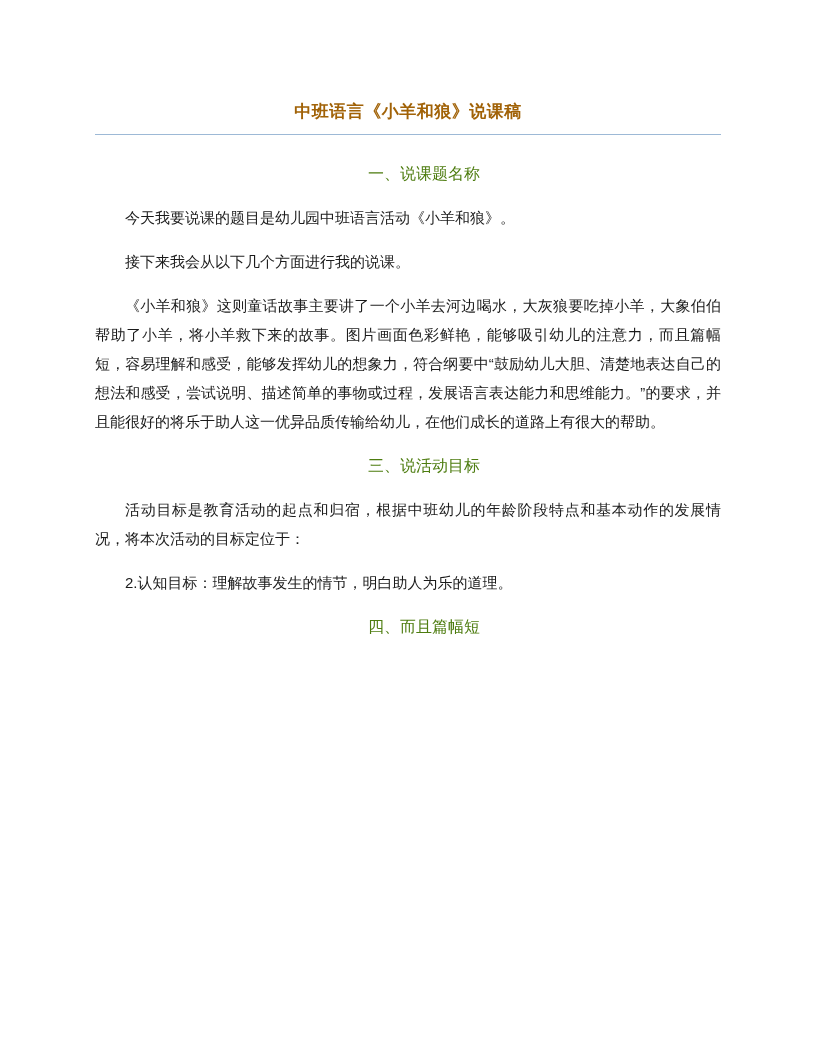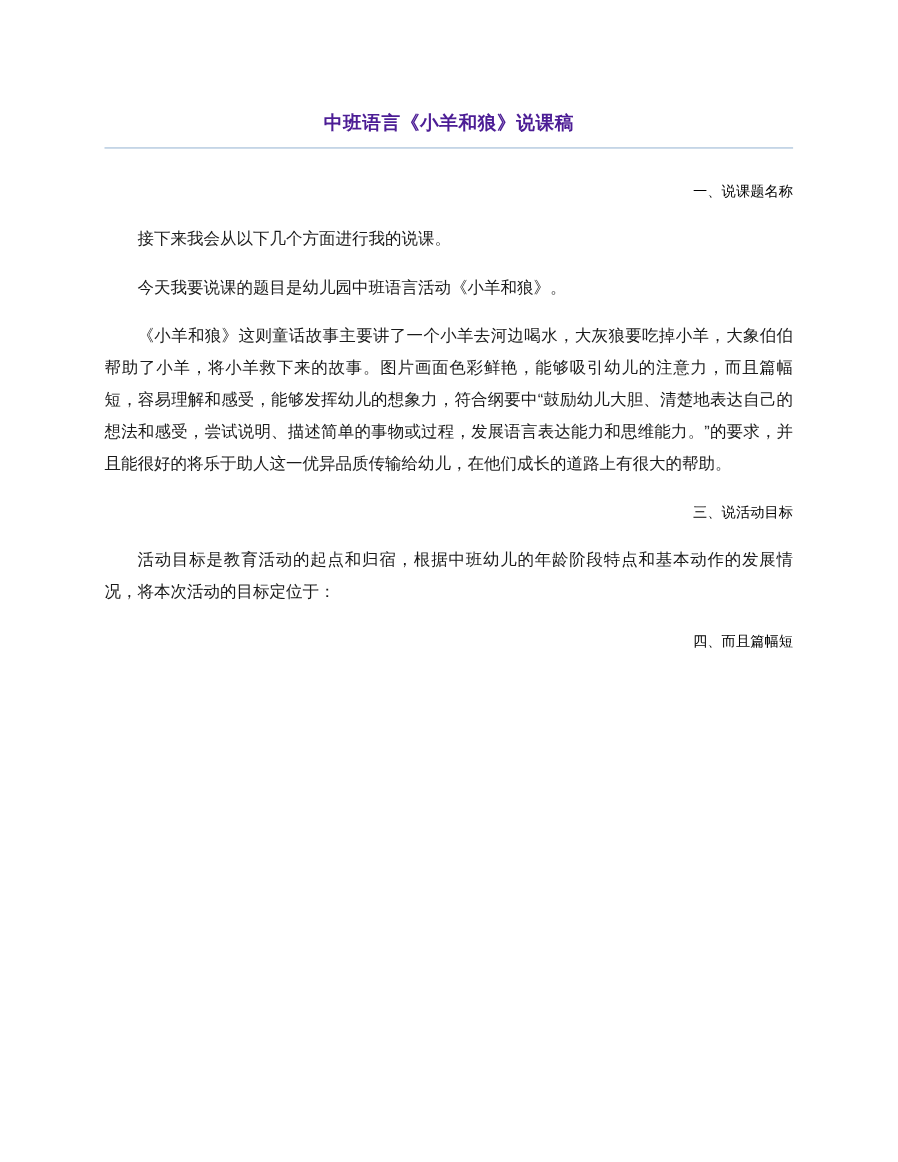--- a/index.html
+++ b/index.html
@@ -14,69 +14,70 @@
     box-sizing: border-box;
     background: #ffffff;
     padding: 100px 95px 40px 95px;
     font-family: "Liberation Sans", sans-serif;
     color: #1a1a1a;
     overflow: hidden;
   }
   .doc-title {
     font-size: 17px;
     font-weight: bold;
-    color: #4c1d95;
+    color: #a16207;
     text-align: center;
     margin: 0 0 10px 0;
     letter-spacing: 0.5px;
     line-height: 24px;
   }
   .title-rule {
     border-bottom: 1px solid #9DB9D6;
     height: 0;
     margin: 0 0 24px 0;
   }
   .para {
     font-size: 15px;
     line-height: 29px;
     margin: 0 0 15px 0;
     text-indent: 2em;
     text-align: justify;
     color: #1a1a1a;
   }
   .heading-para {
-    font-size: 13px;
+    font-size: 16px;
     line-height: 29px;
     margin: 0 0 15px 0;
     text-indent: 2em;
-    text-align: right;
-    color: #000000;
+    text-align: center;
+    color: #4d7c0f;
   }
 </style>
 </head>
 <body>
 
 <div class="page">
 
   <h1 class="doc-title">中班语言《小羊和狼》说课稿</h1>
 
   <div class="title-rule"></div>
 
   <p class="heading-para">一、说课题名称</p>
 
+  <p class="para">今天我要说课的题目是幼儿园中班语言活动《小羊和狼》。</p>
+
   <p class="para">接下来我会从以下几个方面进行我的说课。</p>
-
-  <p class="para">今天我要说课的题目是幼儿园中班语言活动《小羊和狼》。</p>
 
 
   <p class="para">《小羊和狼》这则童话故事主要讲了一个小羊去河边喝水，大灰狼要吃掉小羊，大象伯伯帮助了小羊，将小羊救下来的故事。图片画面色彩鲜艳，能够吸引幼儿的注意力，而且篇幅短，容易理解和感受，能够发挥幼儿的想象力，符合纲要中“鼓励幼儿大胆、清楚地表达自己的想法和感受，尝试说明、描述简单的事物或过程，发展语言表达能力和思维能力。”的要求，并且能很好的将乐于助人这一优异品质传输给幼儿，在他们成长的道路上有很大的帮助。</p>
 
 
   <p class="heading-para">三、说活动目标</p>
 
   <p class="para">活动目标是教育活动的起点和归宿，根据中班幼儿的年龄阶段特点和基本动作的发展情况，将本次活动的目标定位于：</p>
 
 
+  <p class="para">2.认知目标：理解故事发生的情节，明白助人为乐的道理。</p>
 
 
   <p class="heading-para">四、而且篇幅短</p>
 
 </div>
 
 </body></html>

